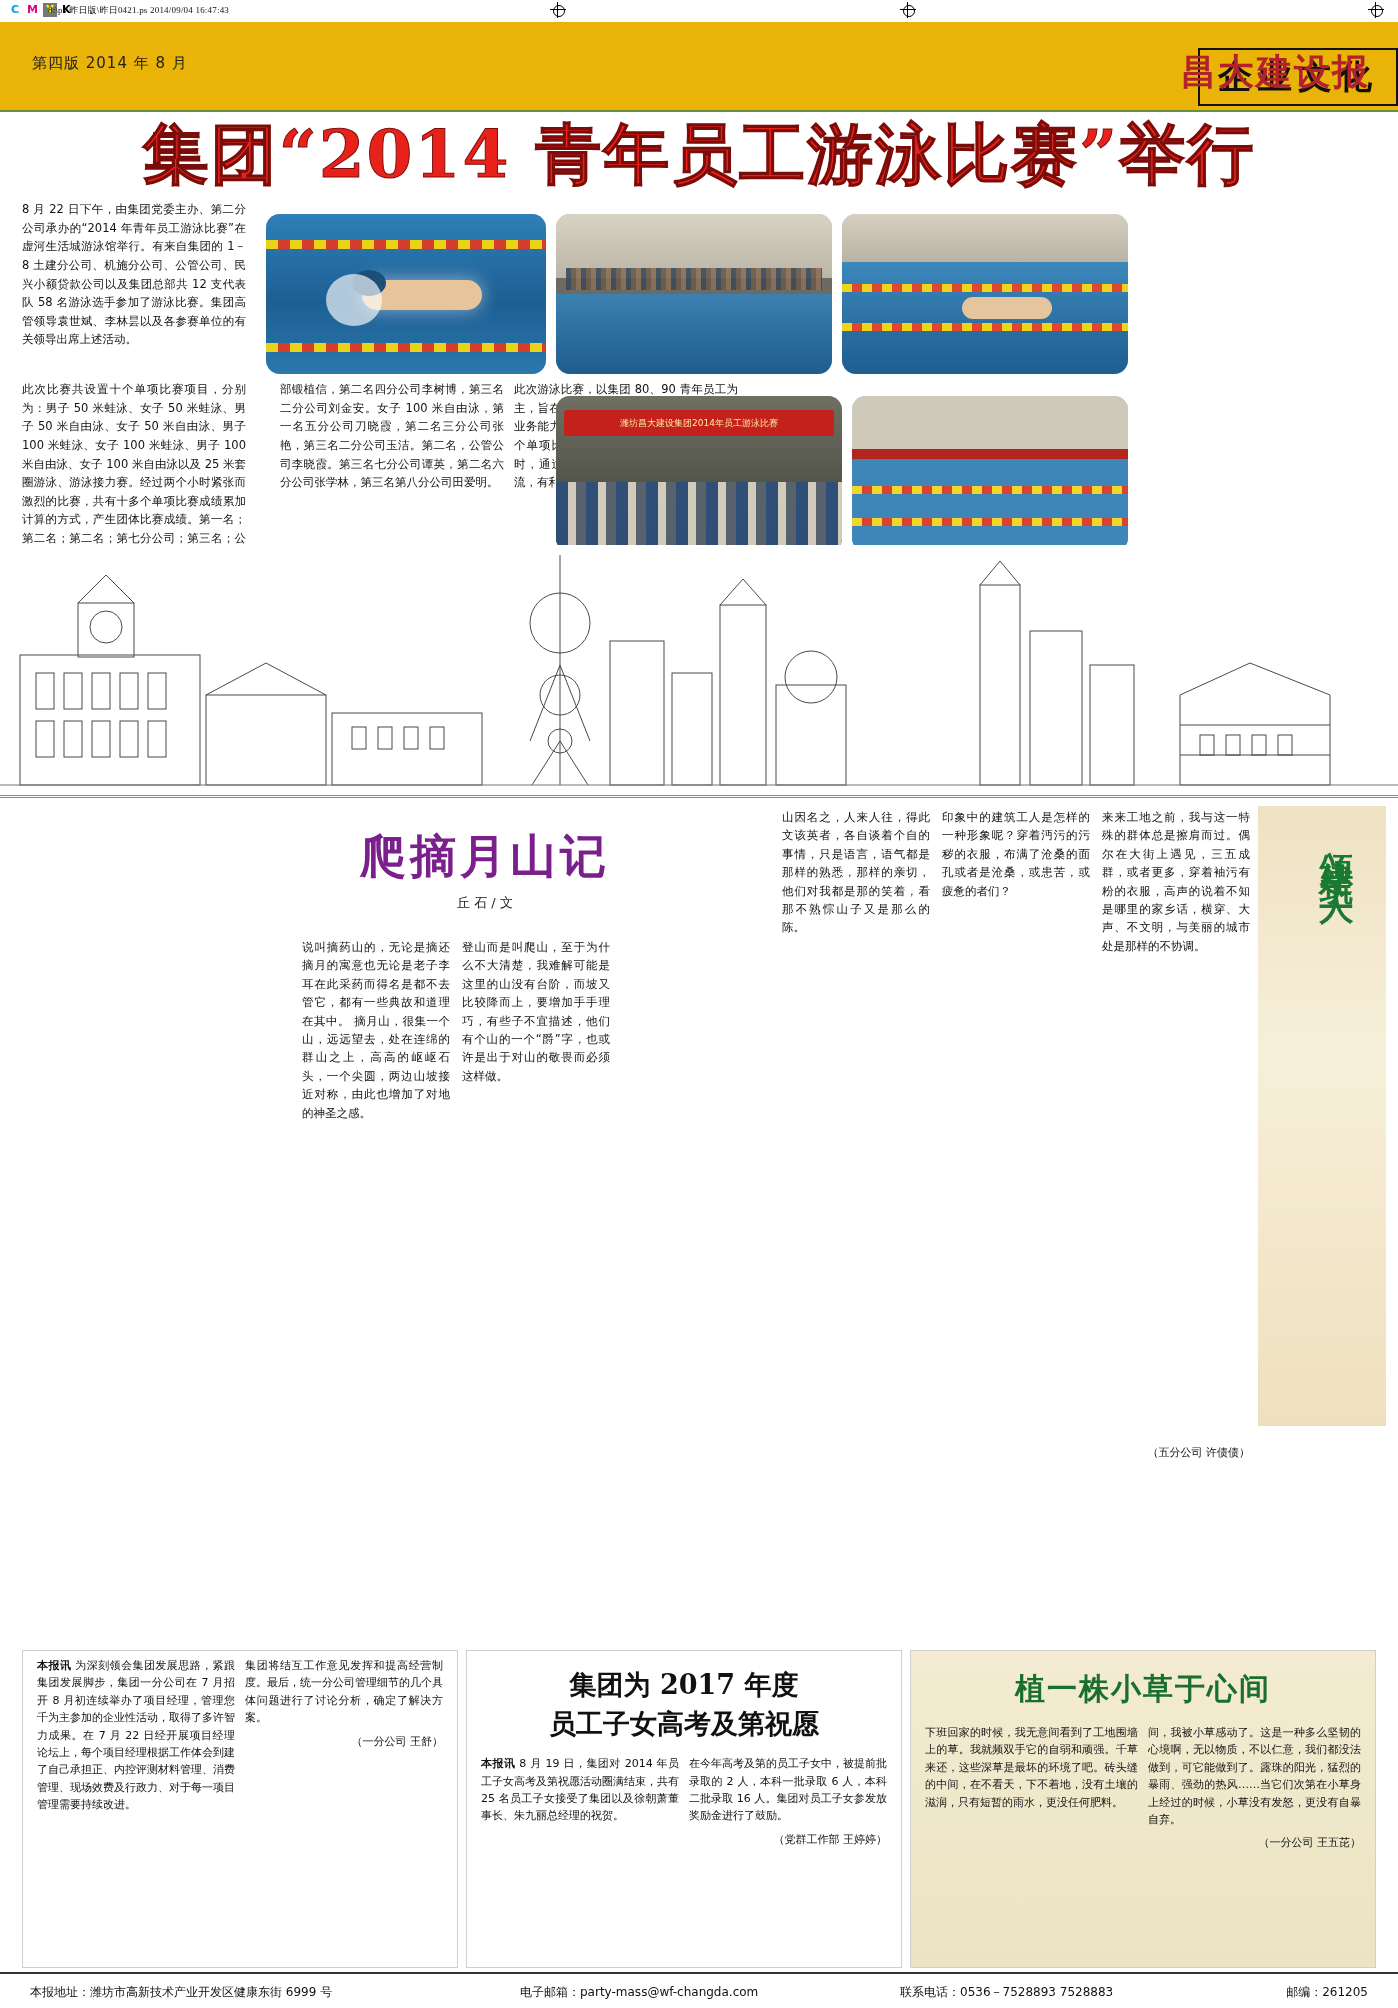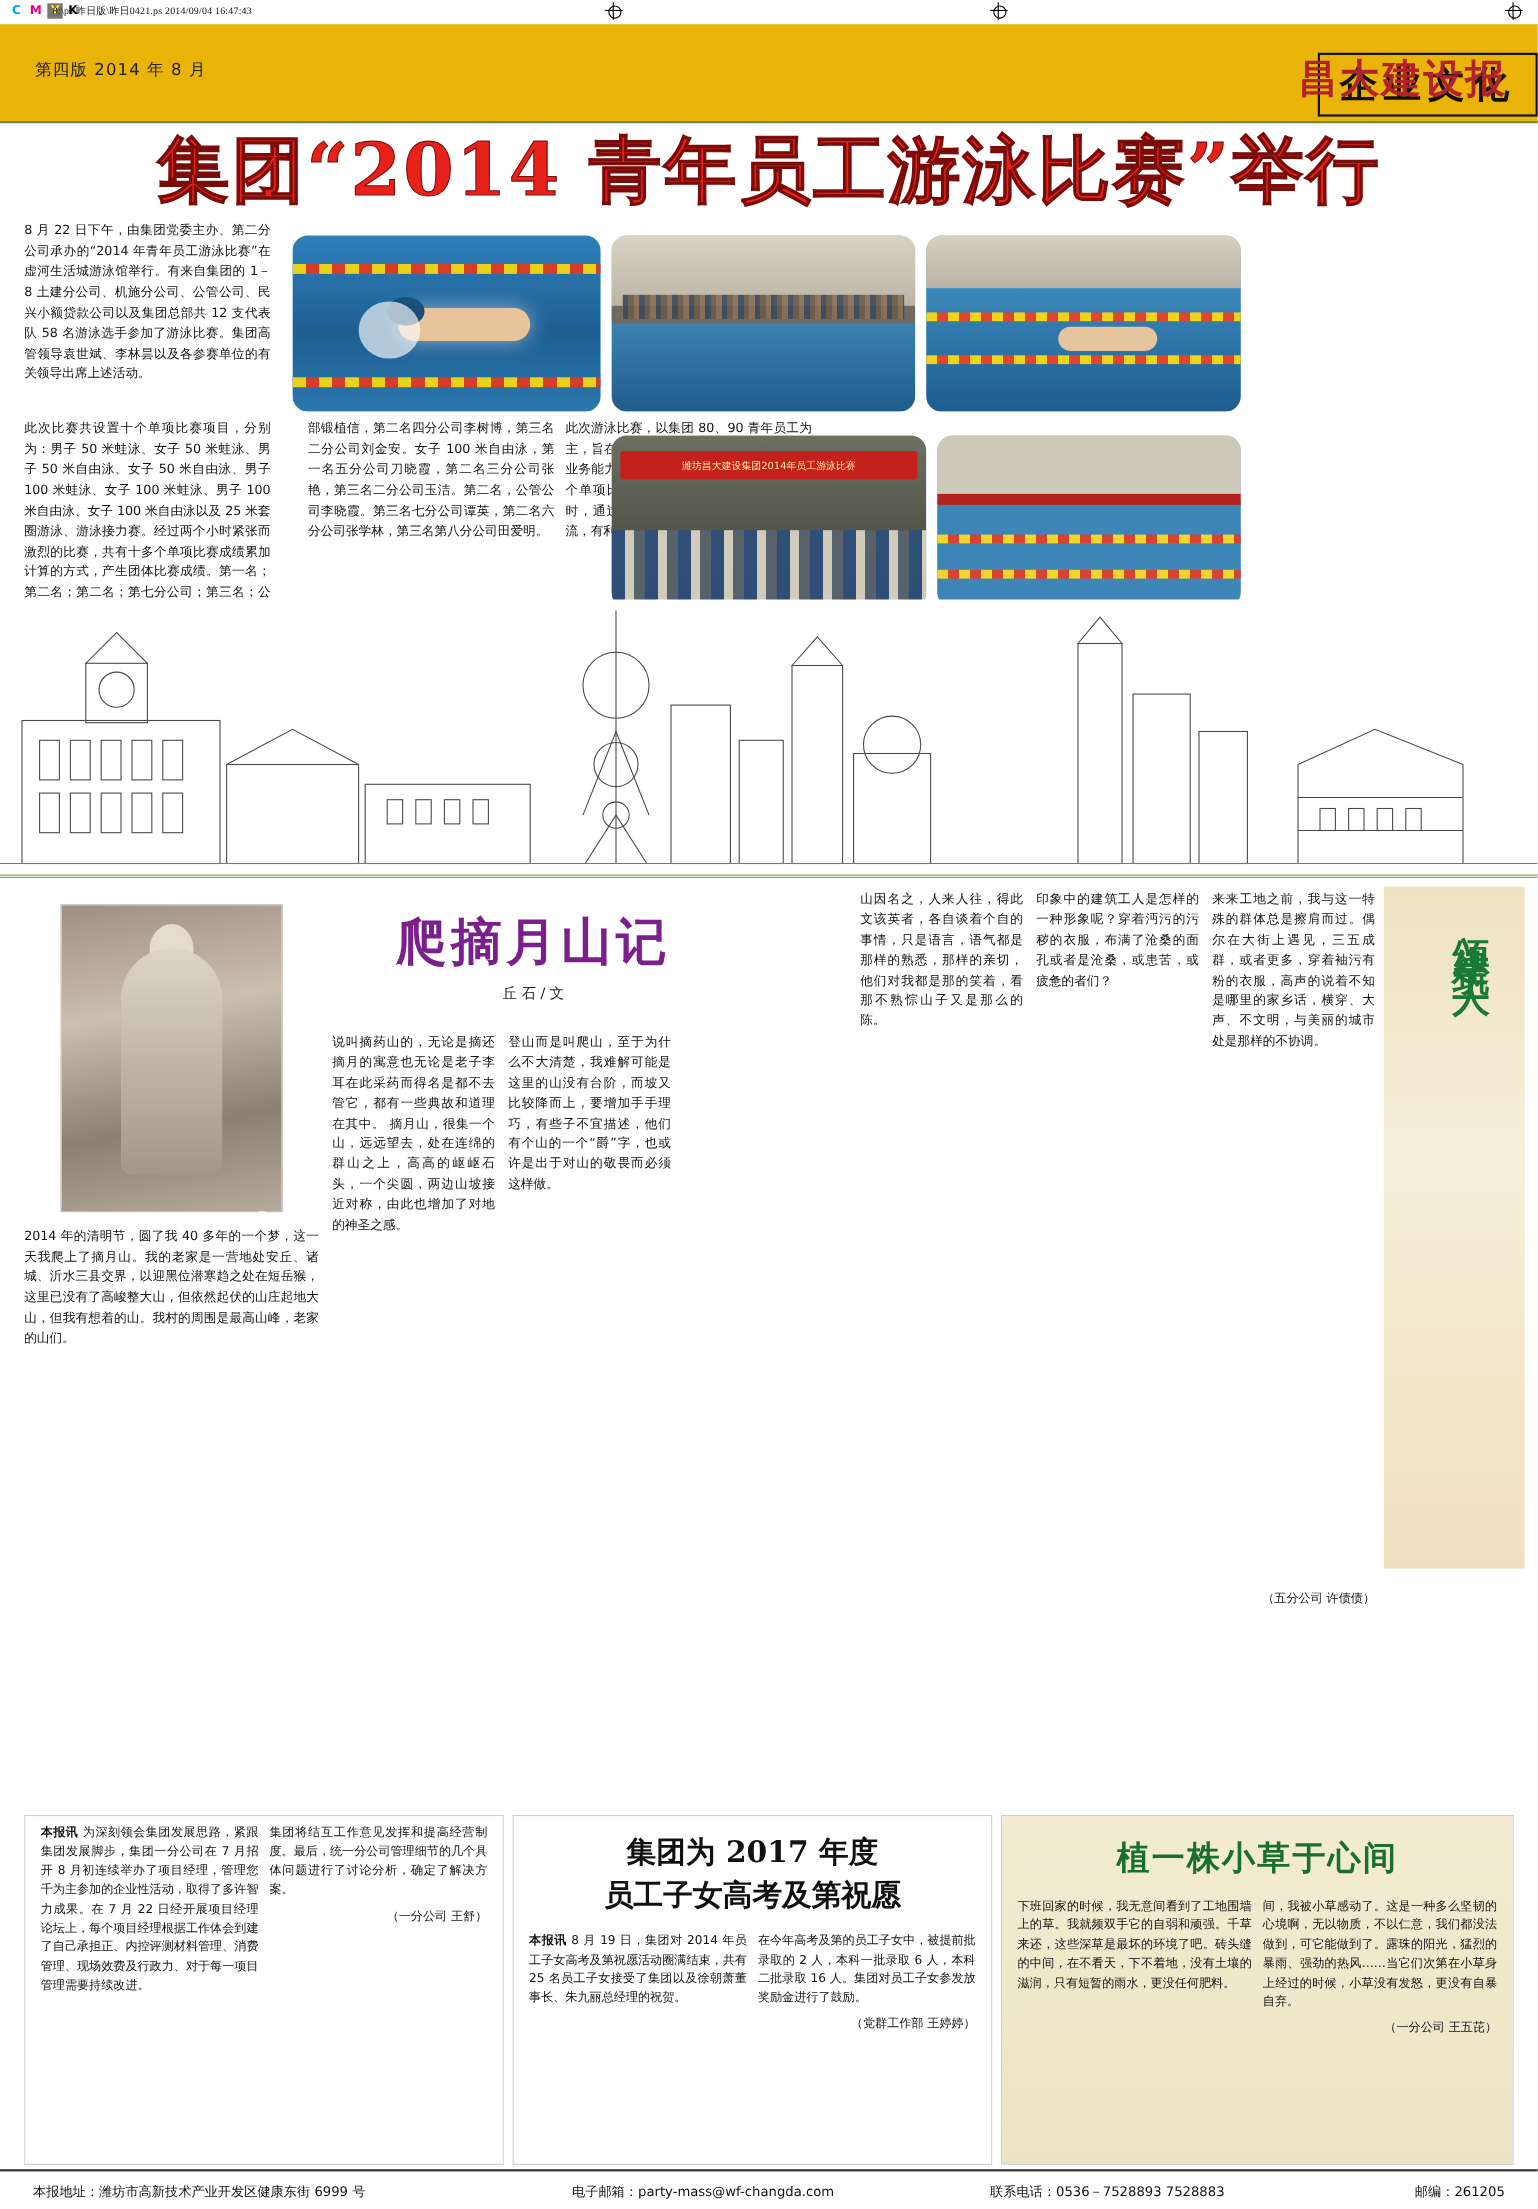--- a/index.html
+++ b/index.html
@@ -217,28 +217,20 @@
       <rect x="1226" y="190" width="14" height="20"></rect>
       <rect x="1252" y="190" width="14" height="20"></rect>
       <rect x="1278" y="190" width="14" height="20"></rect>
     </g>
     <line x1="0" y1="240" x2="1398" y2="240" stroke="#777"></line>
   </svg>
 </div>
 
 <div class="mid">
 
-  <div class="mid-left">
-    <div class="statue">
-      <div class="head"></div>
-      <div class="fig"></div>
-      <div class="statue-cap">老子</div>
-    </div>
-    <div style="font-size:11.5px;line-height:1.62;text-align:justify;margin-top:12px;">2014 年的清明节，圆了我 40 多年的一个梦，这一天我爬上了摘月山。我的老家是一营地处安丘、诸城、沂水三县交界，以迎黑位潜寒趋之处在短岳猴，这里已没有了高峻整大山，但依然起伏的山庄起地大山，但我有想着的山。我村的周围是最高山峰，老家的山们。</div>
-  </div>
 
   <div class="mid-title">爬摘月山记</div>
   <div class="mid-byline">丘 石 / 文</div>
 
   <div class="mid-col" style="left:302px;top:140px;height:490px;">说叫摘药山的，无论是摘还摘月的寓意也无论是老子李耳在此采药而得名是都不去管它，都有一些典故和道理在其中。
 摘月山，很集一个山，远远望去，处在连绵的群山之上，高高的岖岖石头，一个尖圆，两边山坡接近对称，由此也增加了对地的神圣之感。</div>
   <div class="mid-col" style="left:462px;top:140px;height:490px;">登山而是叫爬山，至于为什么不大清楚，我难解可能是这里的山没有台阶，而坡又比较降而上，要增加手手理巧，有些子不宜描述，他们有个山的一个“爵”字，也或许是出于对山的敬畏而必须这样做。</div>
   <div class="mid-col" style="left:782px;top:10px;height:620px;">山因名之，人来人往，得此文该英者，各自谈着个自的事情，只是语言，语气都是那样的熟悉，那样的亲切，他们对我都是那的笑着，看那不熟悰山子又是那么的陈。</div>
   <div class="mid-col" style="left:1102px;top:10px;height:620px;">来来工地之前，我与这一特殊的群体总是擦肩而过。偶尔在大街上遇见，三五成群，或者更多，穿着袖污有粉的衣服，高声的说着不知是哪里的家乡话，横穿、大声、不文明，与美丽的城市处是那样的不协调。</div>
   <div class="mid-col" style="left:942px;top:10px;height:620px;">印象中的建筑工人是怎样的一种形象呢？穿着沔污的污秽的衣服，布满了沧桑的面孔或者是沧桑，或患苦，或疲惫的者们？</div>

